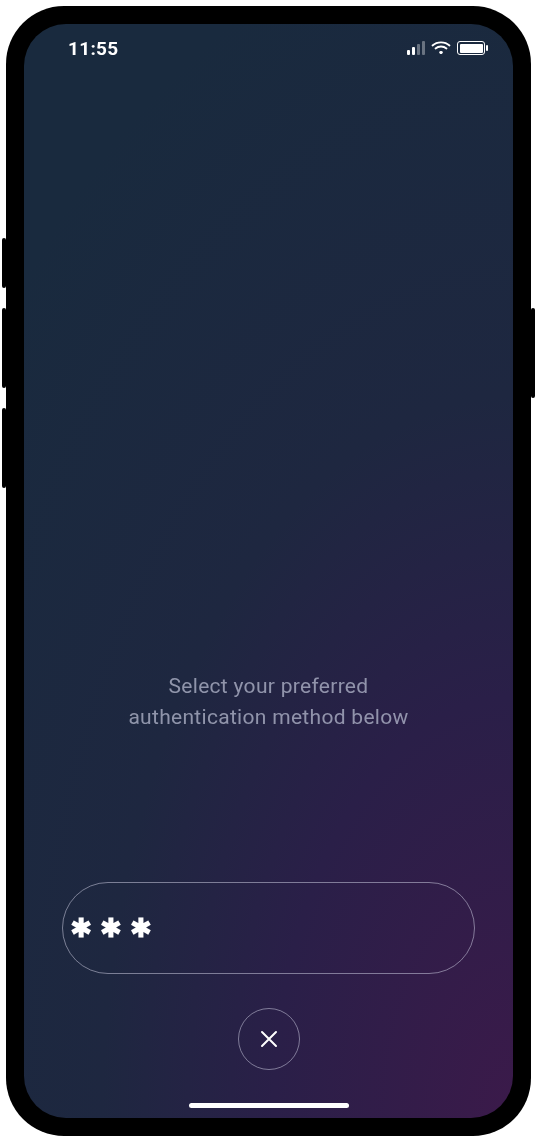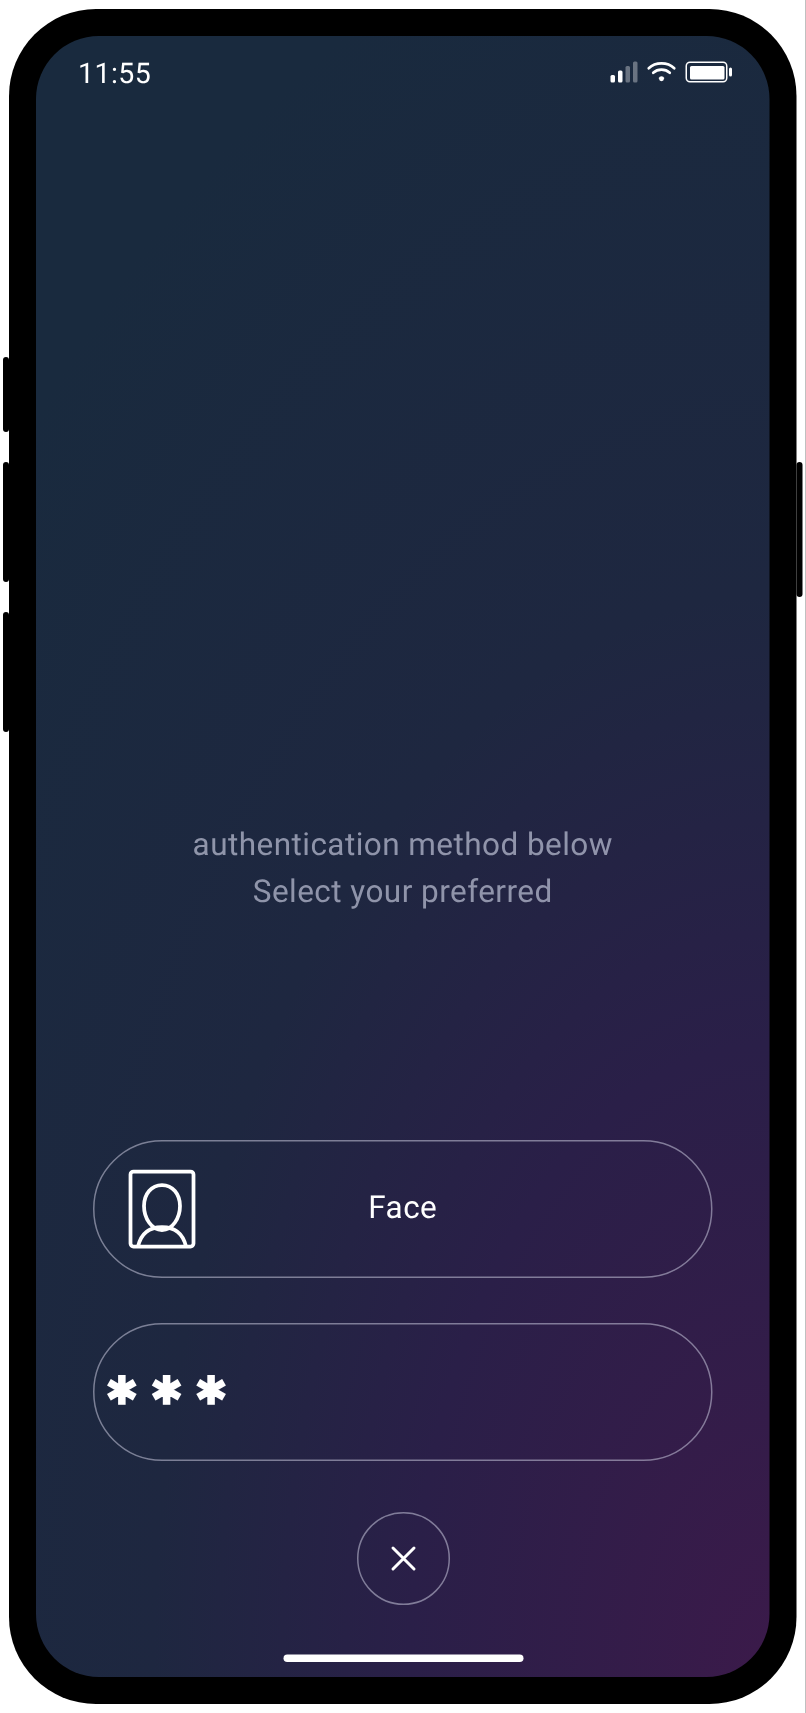--- a/index.html
+++ b/index.html
@@ -29,28 +29,28 @@
     left: 16px;
     right: 16px;
     bottom: 16px;
     border-radius: 42px;
     overflow: hidden;
     background: radial-gradient(ellipse 140% 110% at 100% 100%, #3b1a4a 0%, #2a1f48 35%, #1e2740 60%, #192a3e 100%);
     color: #fff;
   }
   .status-bar {
     position: absolute;
-    top: 0; left: 0; right: 0;
+    top: 0; left: 16px; right: 0;
     height: 48px;
     display: flex;
     align-items: center;
     justify-content: space-between;
     padding: 0 28px;
     font-size: 19px;
-    font-weight: 400;
+    font-weight: 700;
     letter-spacing: 0.3px;
   }
   .status-right { display:flex; align-items:center; gap:6px; }
   .signal { display:flex; align-items:flex-end; gap:2px; height:14px;}
   .signal span { width:3px; background:#fff; border-radius:1px;}
   .signal span:nth-child(1){height:5px;}
   .signal span:nth-child(2){height:8px;}
   .signal span:nth-child(3){height:11px; background:rgba(255,255,255,.35);}
   .signal span:nth-child(4){height:14px; background:rgba(255,255,255,.35);}
   .battery {
@@ -140,34 +140,24 @@
         </svg>
         <div class="battery">
             <div class="fill"></div>
           </div>
       </div>
     </div>
 
     <div class="content">
 
       <div class="prompt">
+        <div>Select your preferred</div>
         <div>authentication method below</div>
-        <div>Select your preferred</div>
       </div>
 
-      <div class="option-button">
-        <div class="option-icon">
-          <svg width="48" height="56" viewBox="0 0 48 56">
-            <rect x="3" y="3" width="42" height="50" rx="2" ry="2" fill="none" stroke="#fff" stroke-width="2.5"></rect>
-            <path d="M24 12 C17 12 12 18 12 26 C12 34 17 42 24 42 C31 42 36 34 36 26 C36 18 31 12 24 12 Z" fill="none" stroke="#fff" stroke-width="2.5"></path>
-            <path d="M8 53 C10 44 16 40 24 40 C32 40 38 44 40 53" fill="none" stroke="#fff" stroke-width="2.5"></path>
-          </svg>
-        </div>
-        <div class="option-label">Face</div>
-      </div>
 
       <div class="option-button">
         <div class="option-icon">
           <div class="asterisks">
             <span class="asterisk">✱</span>
             <span class="asterisk">✱</span>
             <span class="asterisk">✱</span>
           </div>
         </div>
       </div>

